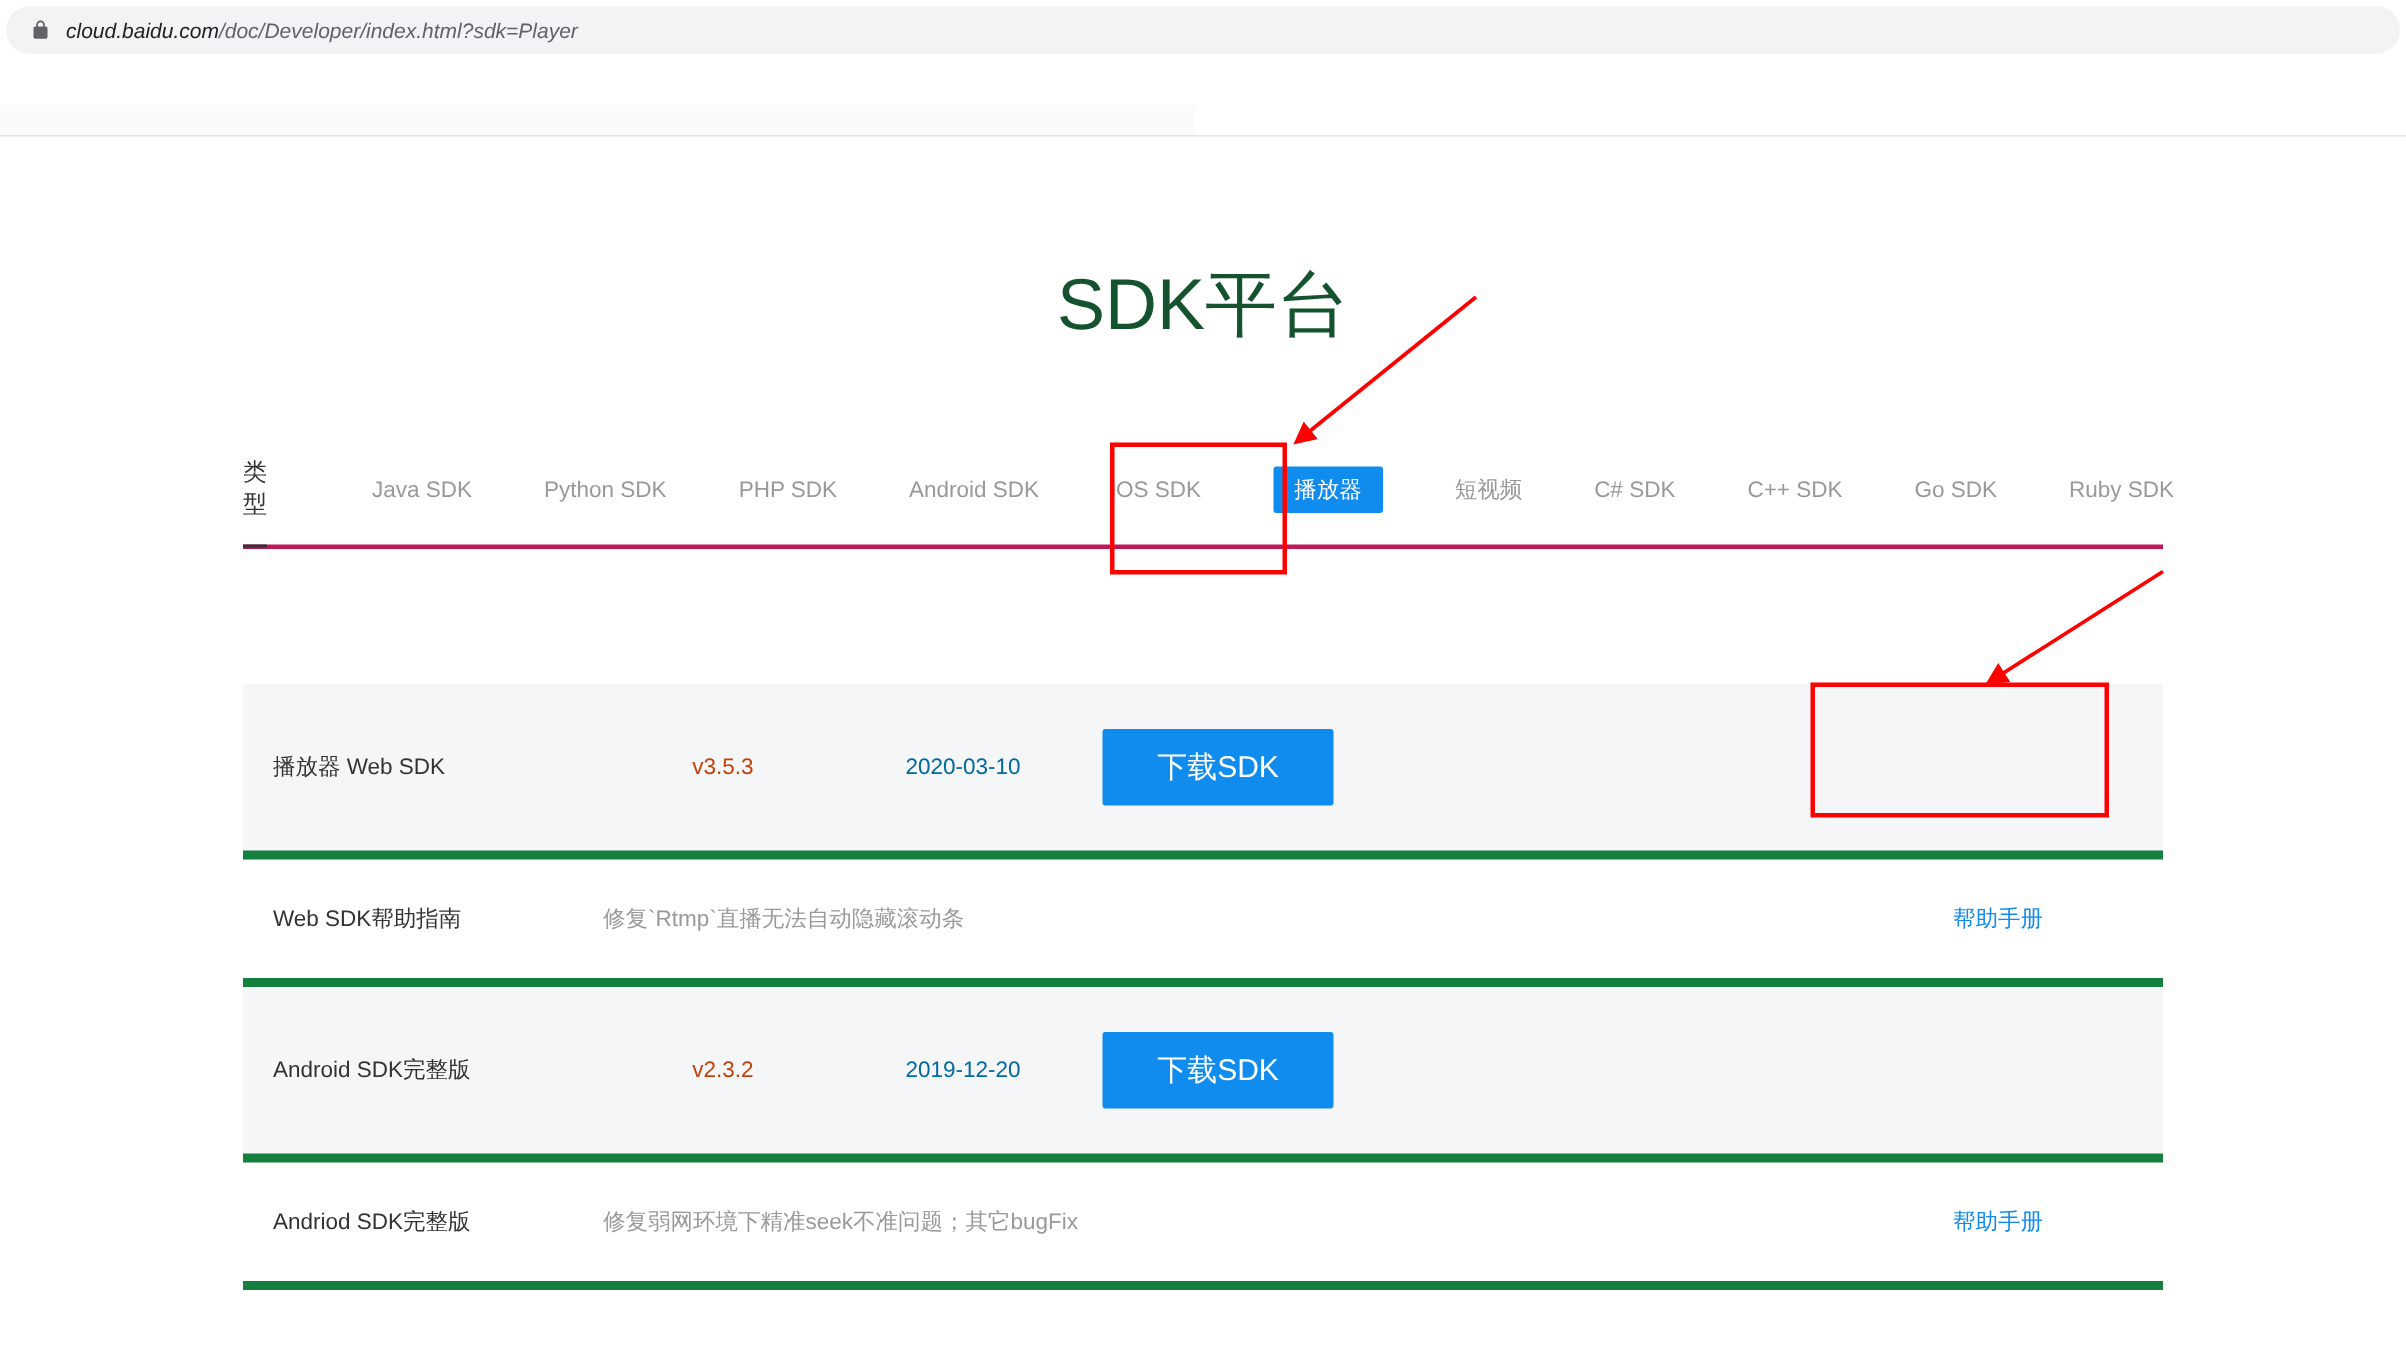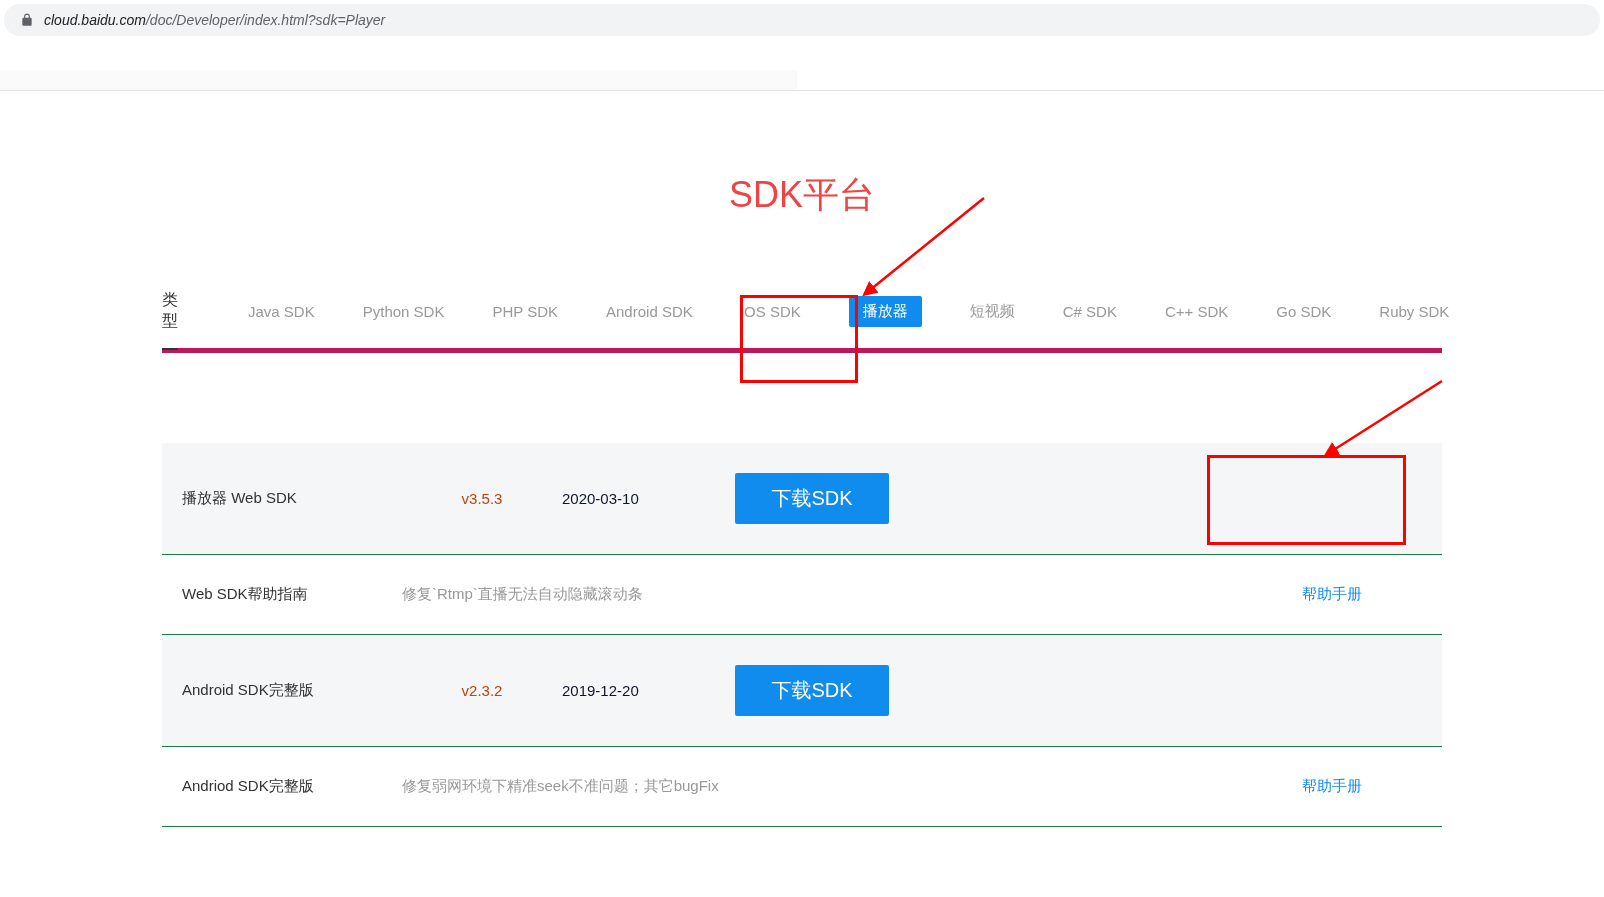--- a/index.html
+++ b/index.html
@@ -56,29 +56,29 @@
       color: #999;
       background: #fff;
     }
     .main-container {
       max-width: 1400px;
       margin: 0 auto;
       padding: 0 60px;
     }
     .page-title {
       text-align: center;
-      font-size: 36px;
+      font-size: 48px;
       font-weight: 400;
-      color: #ef4444;
+      color: #14532d;
       margin: 80px 0 70px 0;
     }
     .type-row {
       display: flex;
       align-items: center;
-      border-bottom: 5px solid #be185d;
+      border-bottom: 3px solid #be185d;
       padding-bottom: 16px;
       position: relative;
     }
     .type-label {
       font-size: 16px;
       color: #333;
       margin-right: 70px;
       position: relative;
     }
     .type-label::after {
@@ -108,42 +108,42 @@
       border-radius: 2px;
     }
     .table-section {
       margin-top: 90px;
     }
     .table-row {
       display: flex;
       align-items: center;
       padding: 30px 20px;
       font-size: 15px;
-      border-bottom: 1px solid #15803d;
+      border-bottom: 6px solid #15803d;
     }
     .table-row.highlighted {
       background: #f5f6f7;
     }
     .col-name {
       width: 220px;
       color: #333;
     }
     .col-desc {
       flex: 1;
       color: #999;
     }
     .col-version {
       width: 160px;
       text-align: center;
       color: #c2410c;
     }
     .col-date {
       width: 160px;
-      text-align: left;
-      color: #0f172a;
+      text-align: center;
+      color: #0369a1;
     }
     .col-action {
       width: 180px;
       display: flex;
       justify-content: center;
     }
     .download-btn {
       background: #108cee;
       color: #fff;
       padding: 12px 36px;

